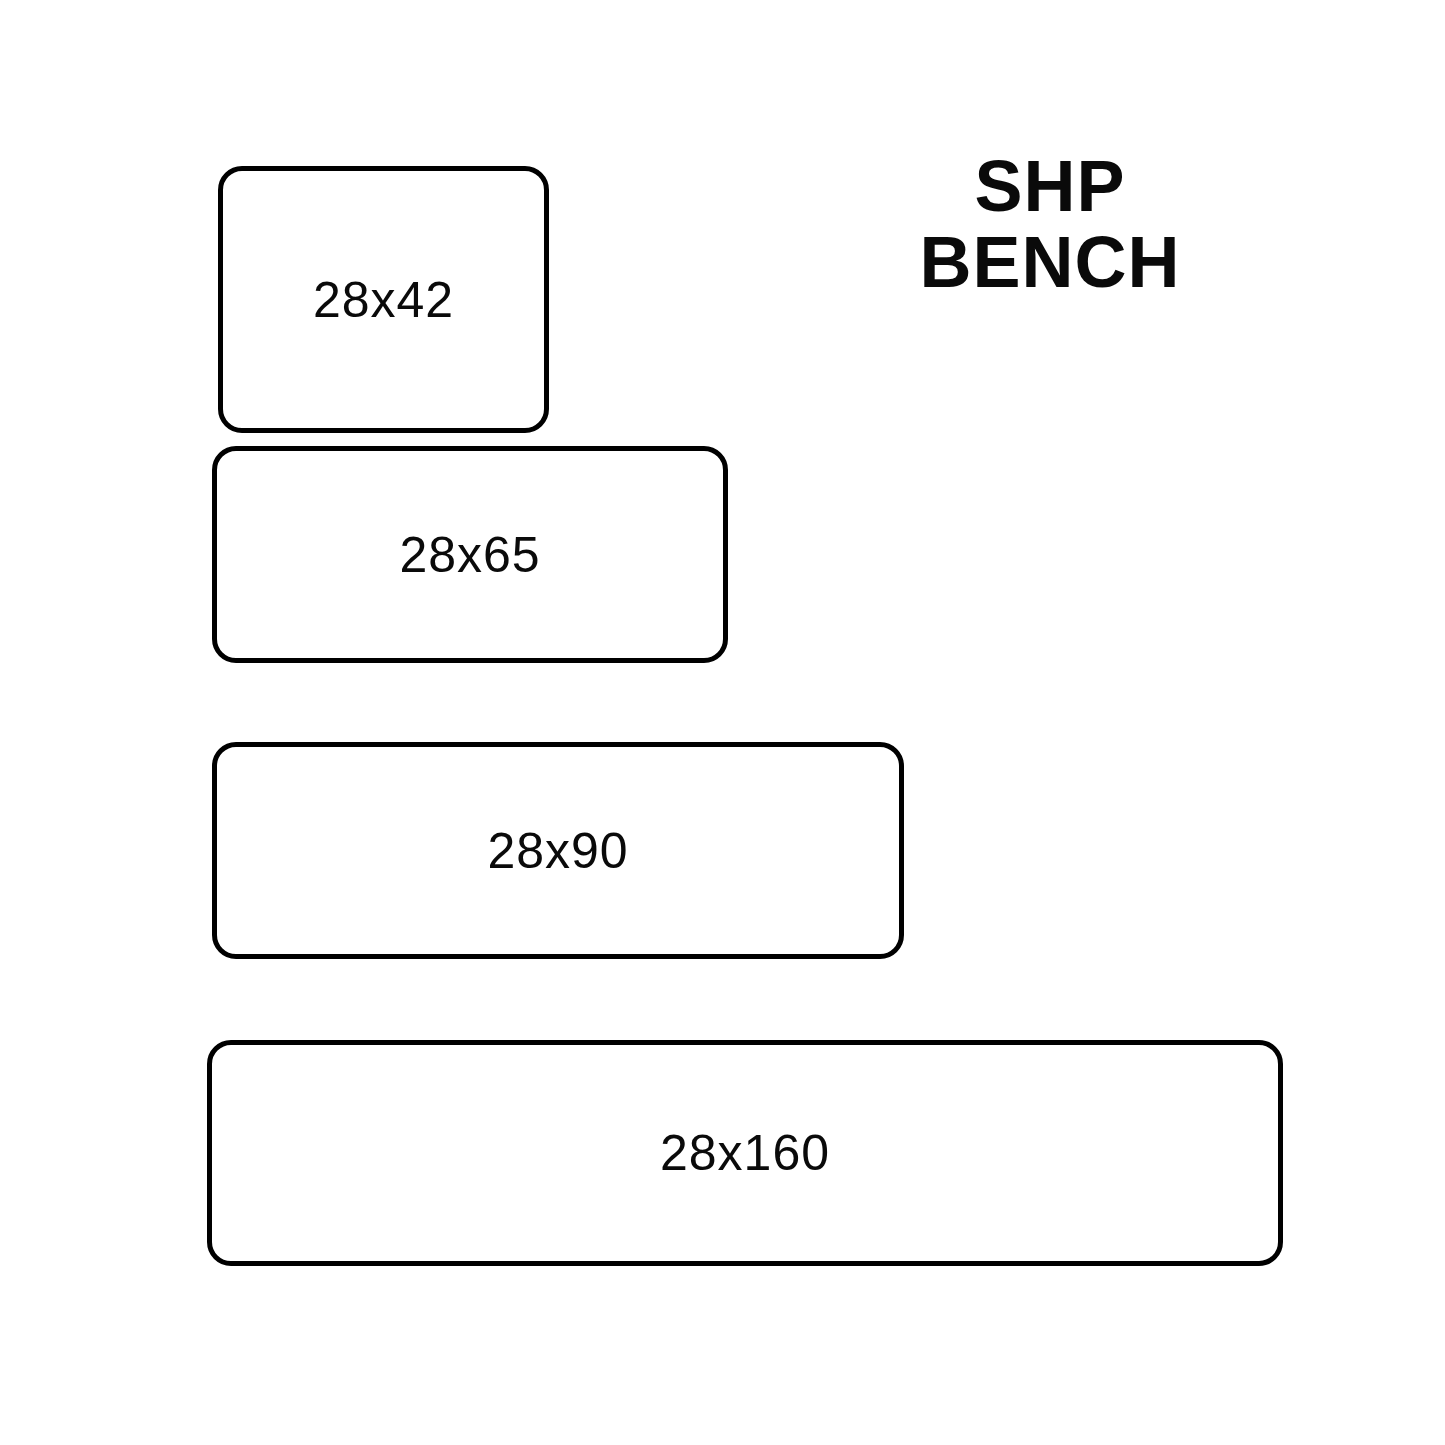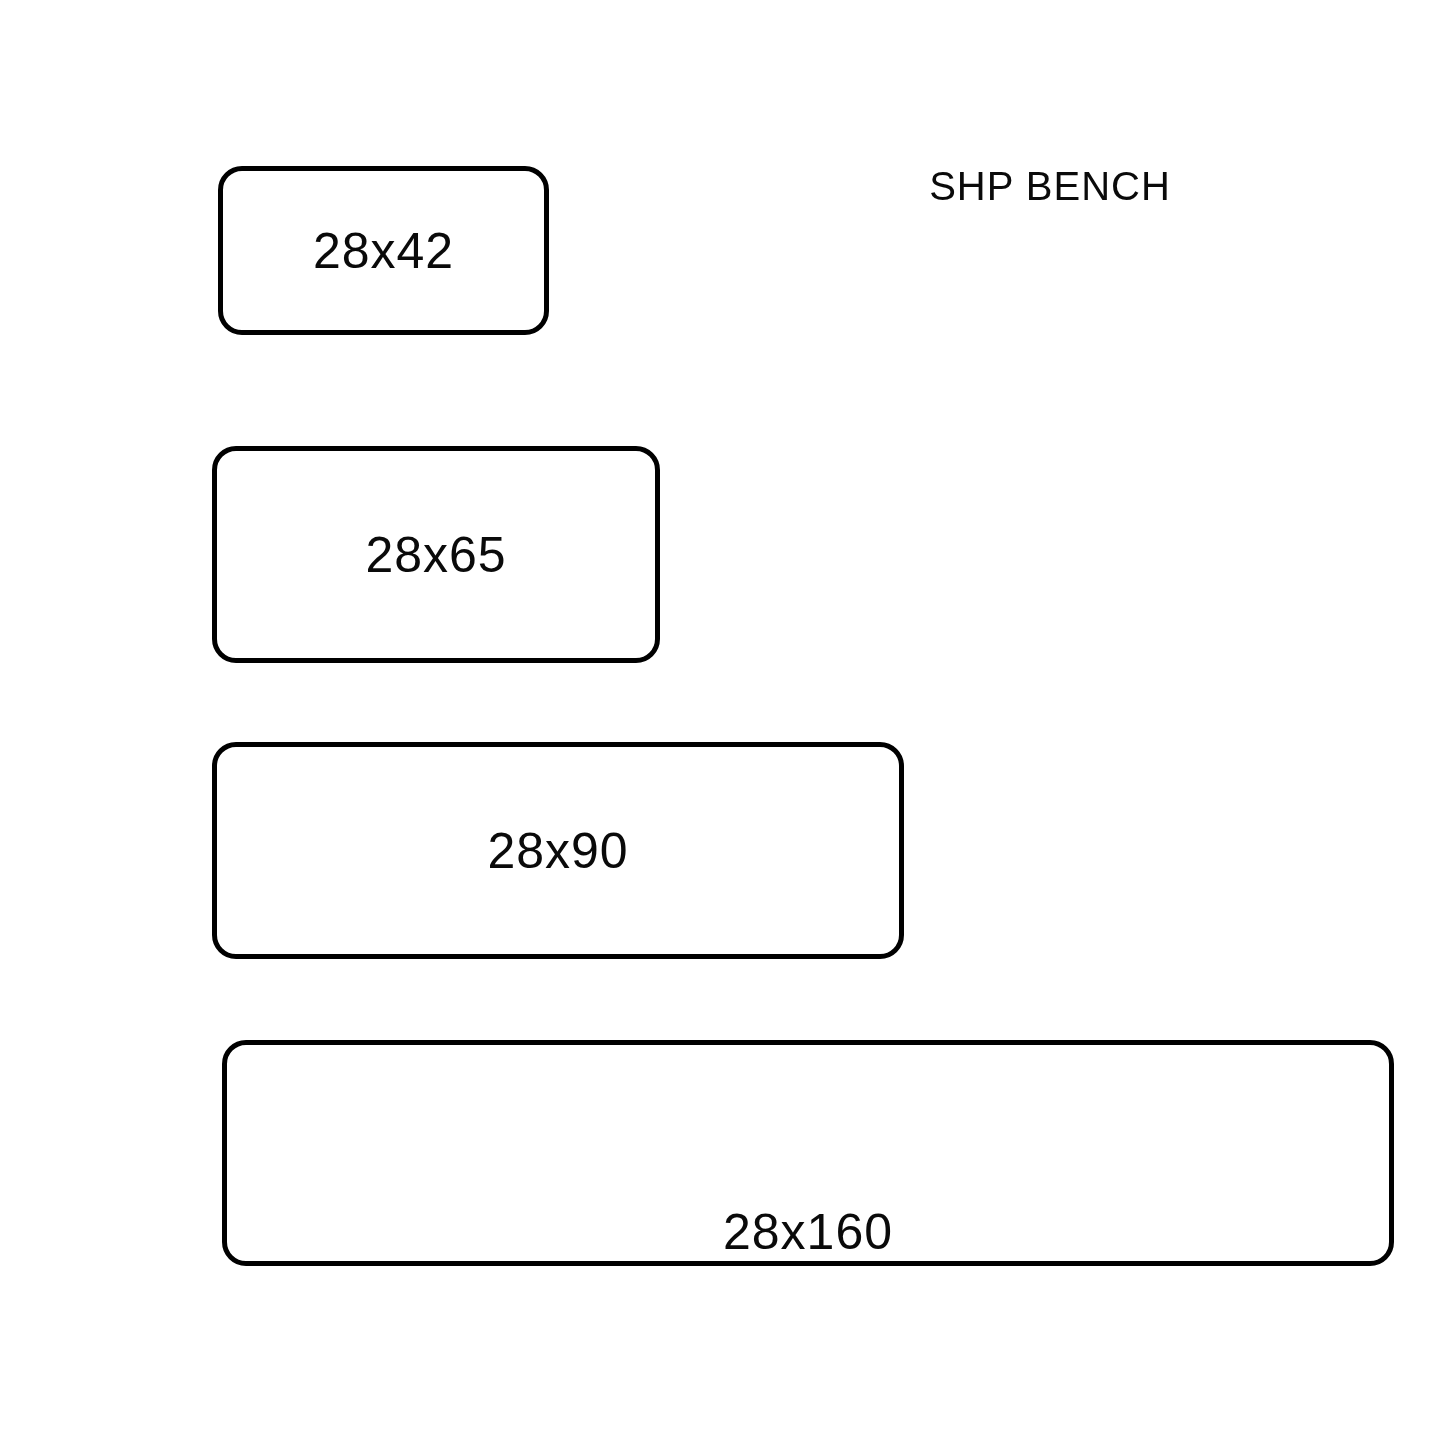--- a/index.html
+++ b/index.html
@@ -15,46 +15,46 @@
     font-family: "Liberation Sans", sans-serif;
     color: #000000;
     overflow: hidden;
   }
   .diagram-title {
     position: absolute;
     left: 850px;
     top: 148px;
     width: 400px;
     text-align: center;
-    font-size: 40px;
+    font-size: 72px;
     line-height: 76px;
-    font-weight: 400;
+    font-weight: 700;
     letter-spacing: 1px;
     color: #0a0a0a;
   }
   .board {
     position: absolute;
     box-sizing: border-box;
     background: #ffffff;
     border: 5px solid #000000;
     border-radius: 24px;
     display: flex;
     align-items: center;
     justify-content: center;
   }
   .board-label {
     font-size: 50px;
     font-weight: 400;
     color: #0a0a0a;
     letter-spacing: 1px;
   }
-  .board-1 { left: 218px; top: 166px; width: 331px; height: 169px; }
-  .board-2 { left: 212px; top: 446px; width: 448px; height: 217px; }
+  .board-1 { left: 218px; top: 166px; width: 331px; height: 267px; }
+  .board-2 { left: 212px; top: 446px; width: 516px; height: 217px; }
   .board-3 { left: 212px; top: 742px; width: 692px; height: 217px; align-items: center; }
-  .board-4 { left: 222px; top: 1040px; width: 1172px; height: 226px; align-items: flex-end; }
+  .board-4 { left: 207px; top: 1040px; width: 1076px; height: 226px; }
 </style>
 </head>
 <body>
 
 <div class="canvas">
 
   <div class="diagram-title">
     <div>SHP BENCH</div>
   </div>
 

